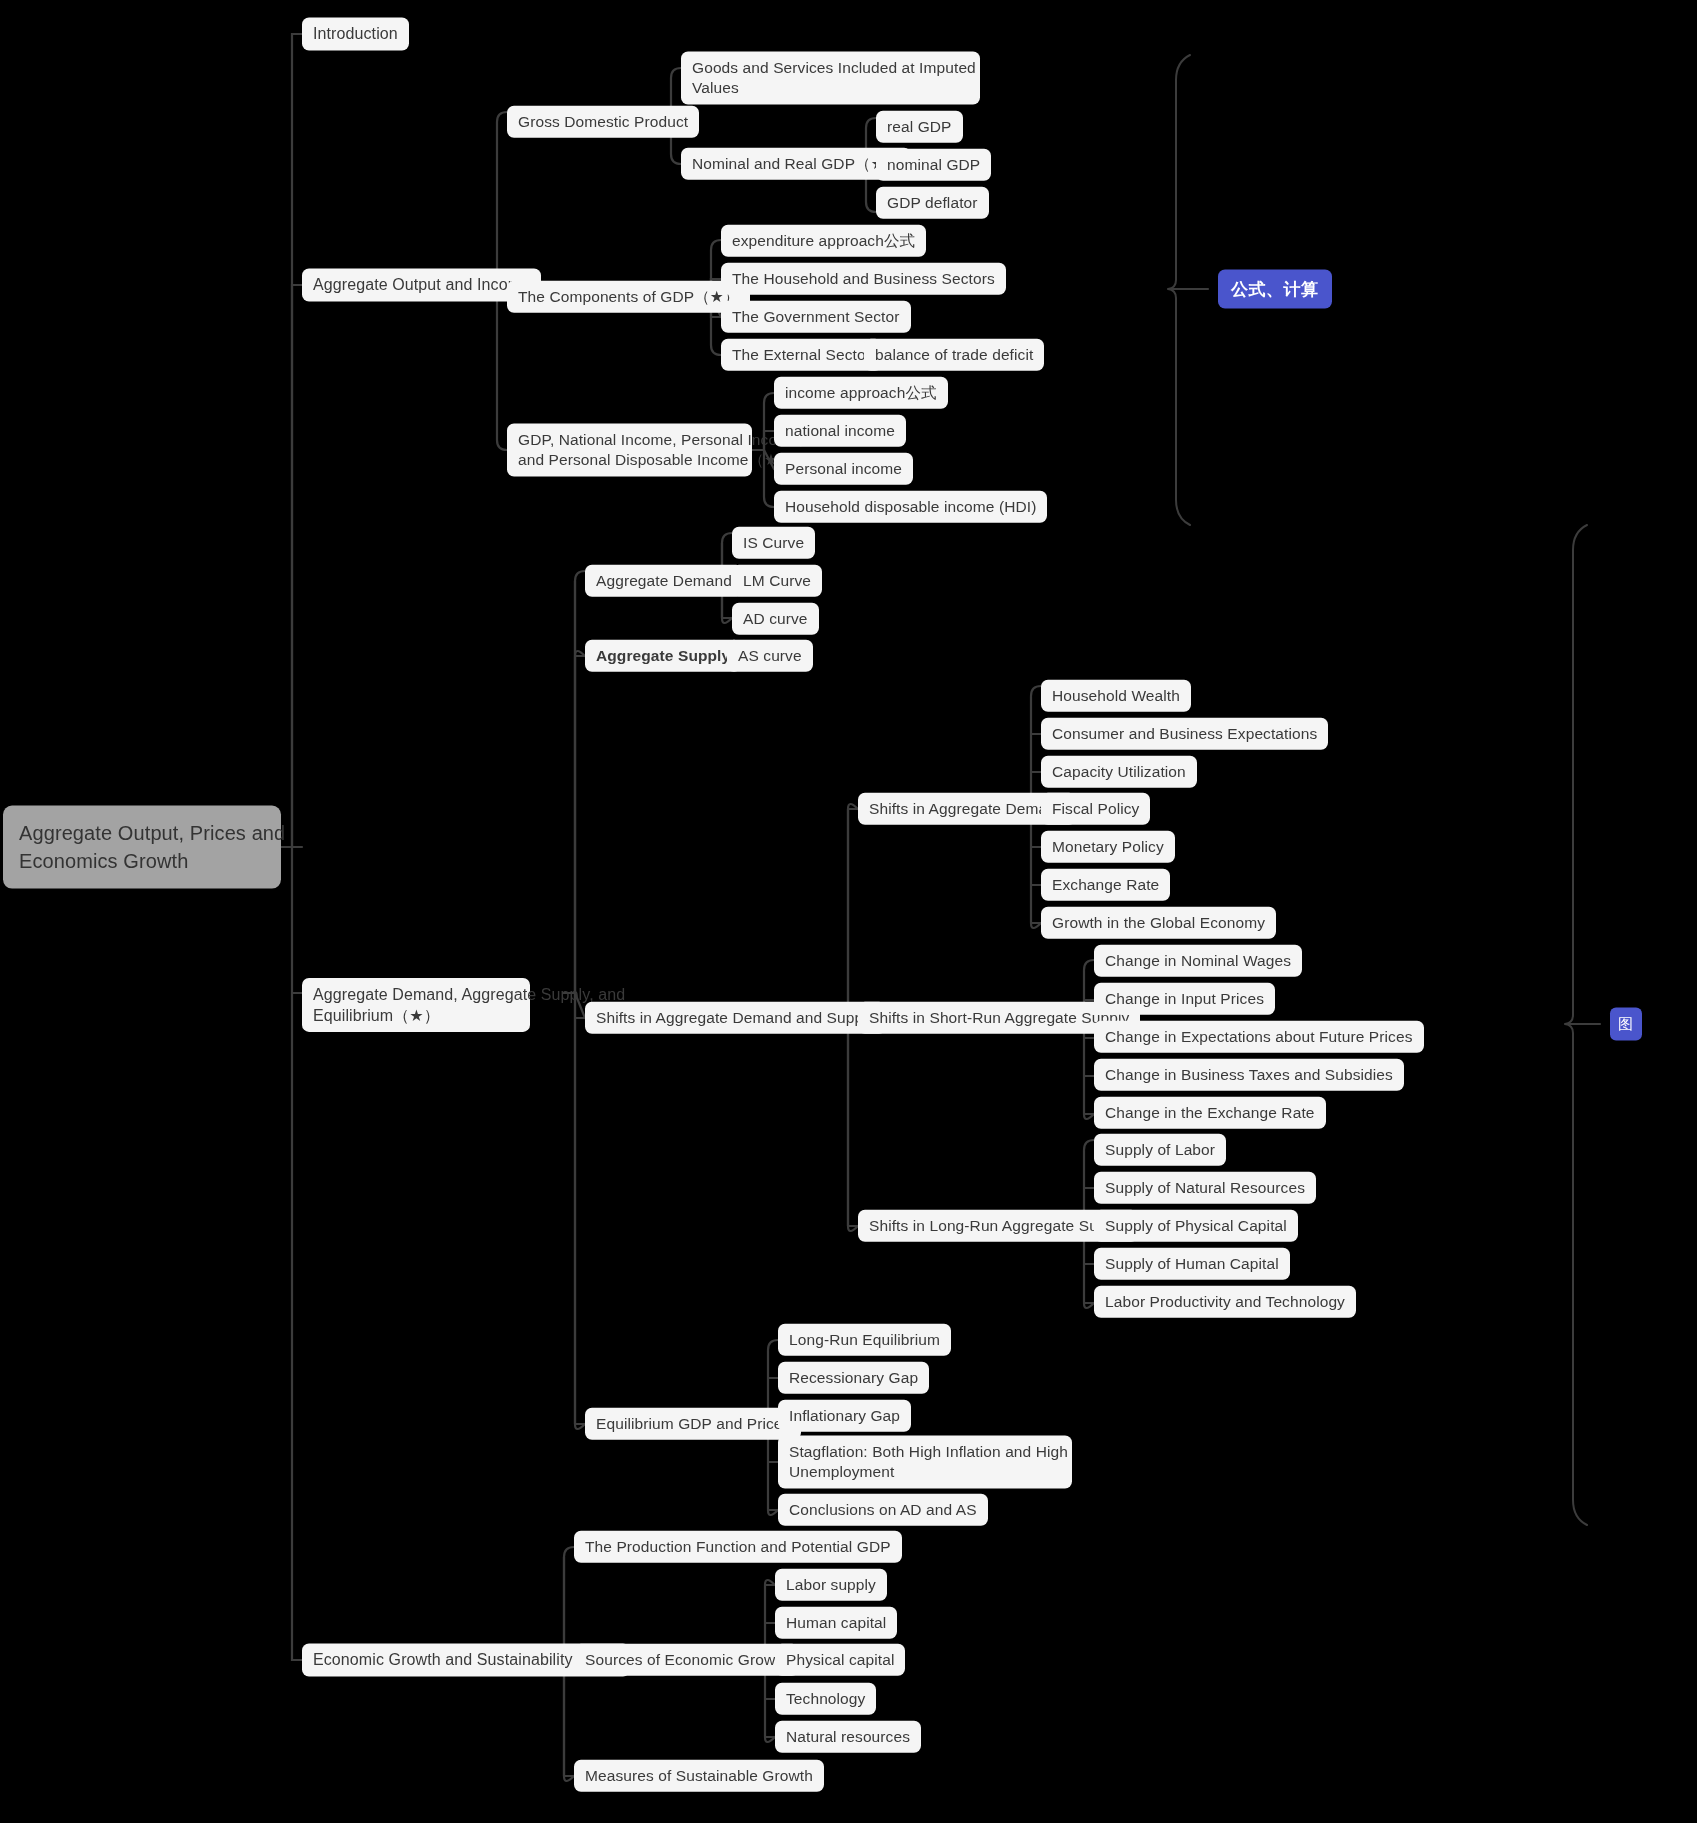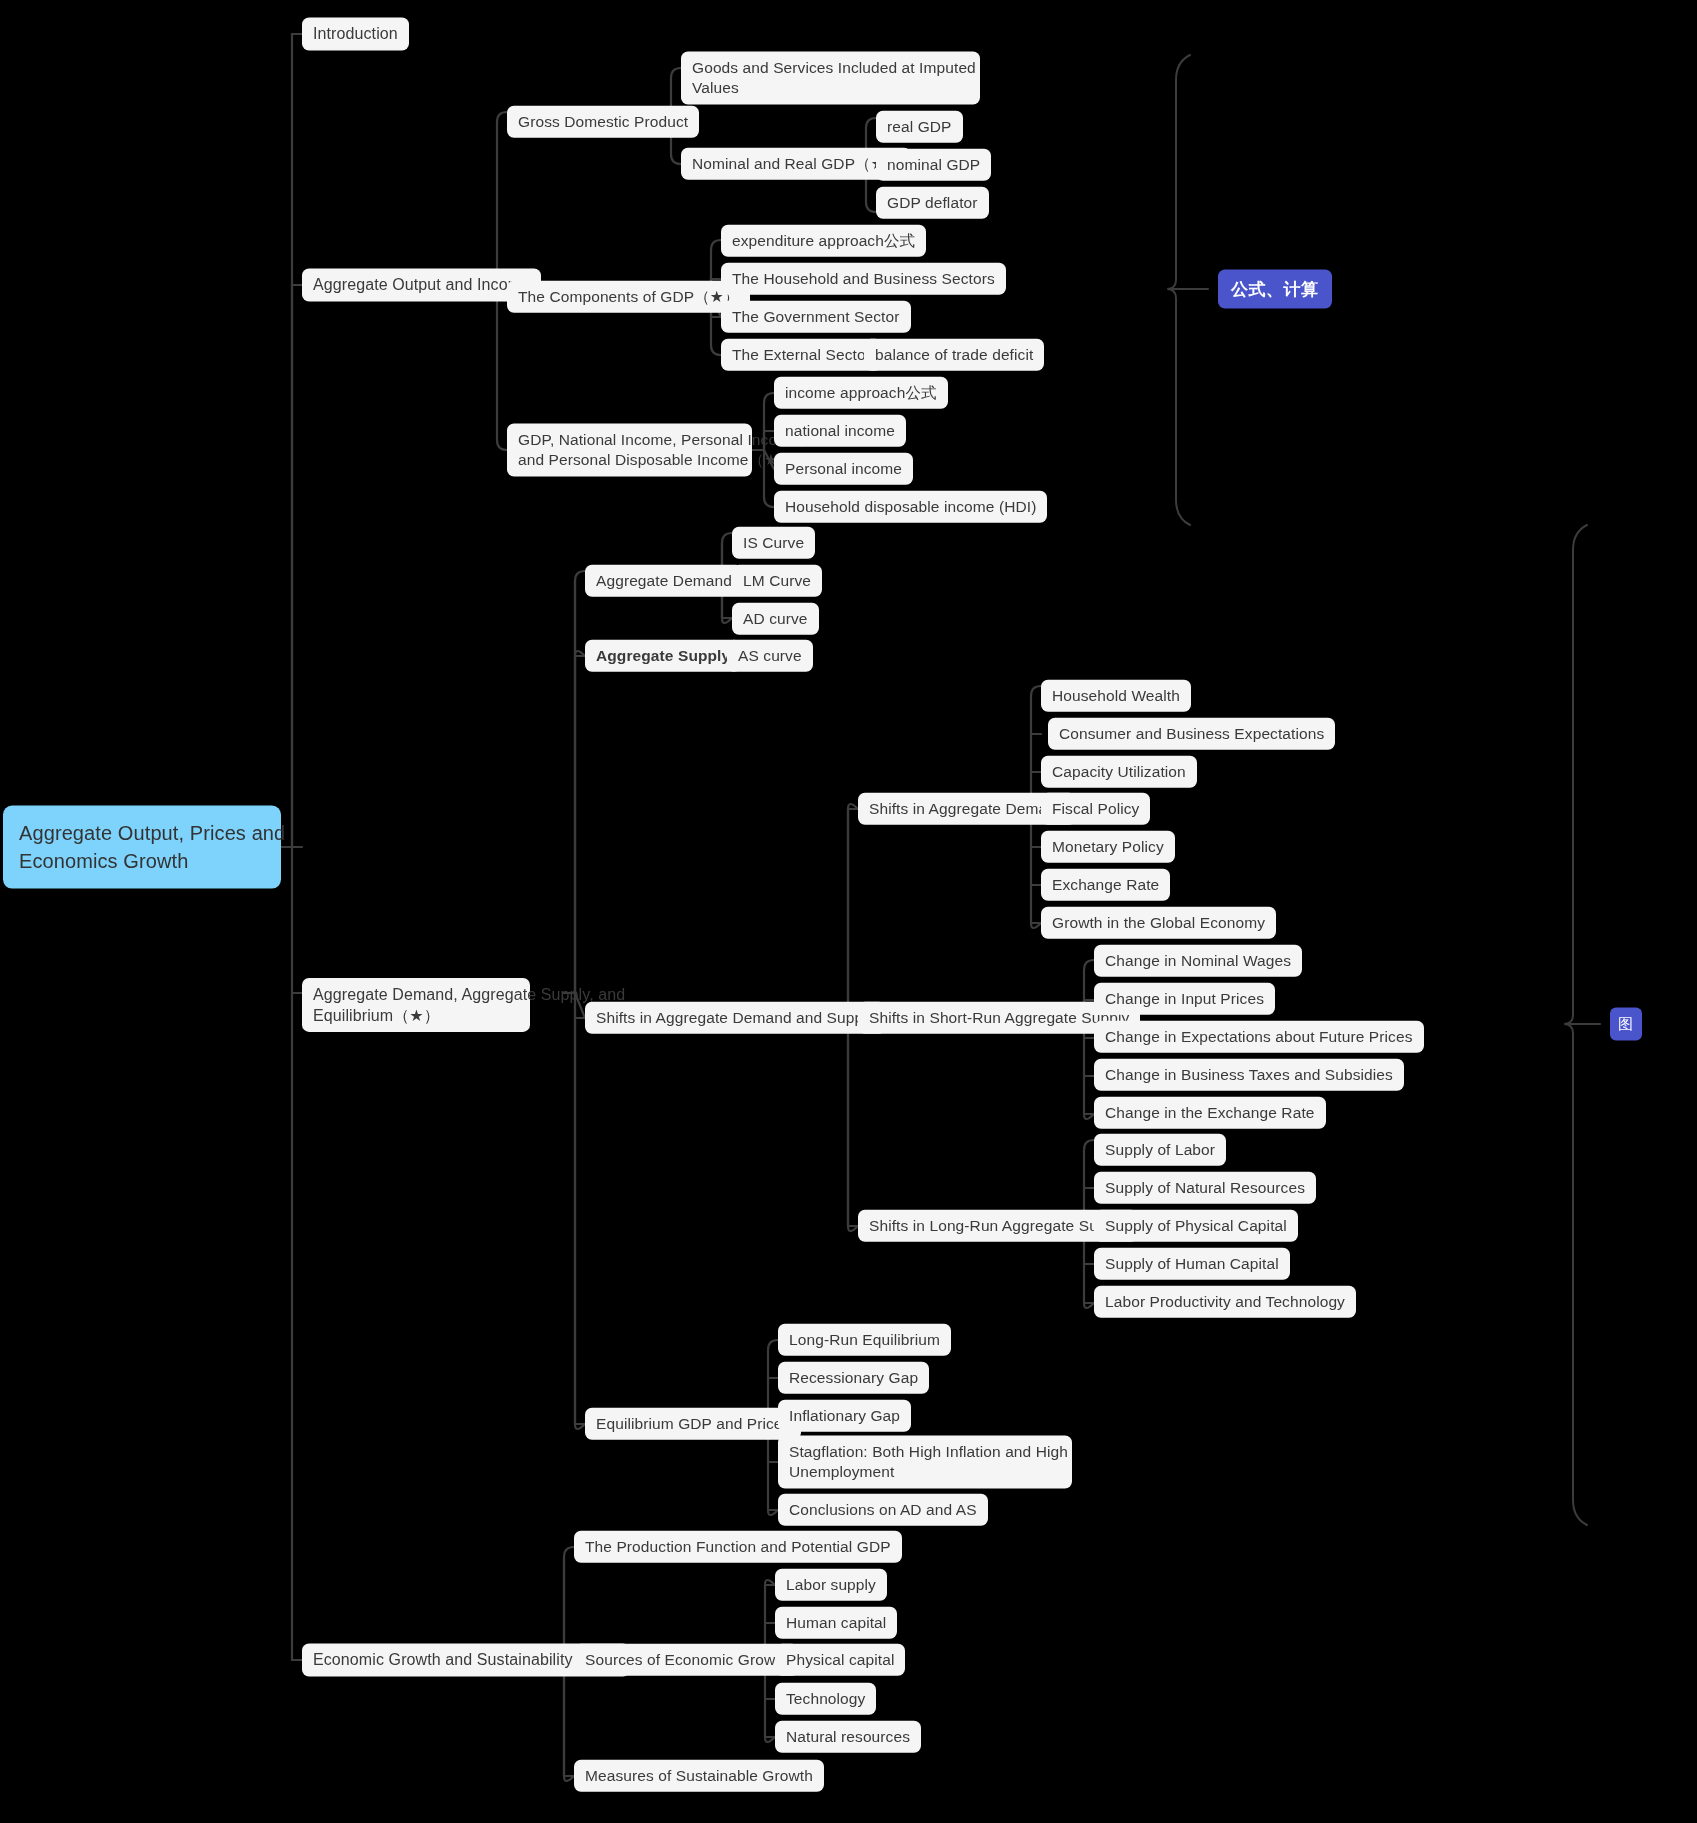--- a/index.html
+++ b/index.html
@@ -32,21 +32,21 @@
     color: #3a3a3a;
     border-radius: 7px;
     padding: 6px 11px;
     font-size: 15.5px;
     line-height: 1.32;
     white-space: pre;
     letter-spacing: 0.1px;
     transform: translateY(-50%);
   }
   .node.root {
-    background: #7dd3fc;
+    background: #a3a3a3;
     color: #333333;
     font-size: 20px;
     padding: 13px 16px;
     border-radius: 9px;
     line-height: 1.42;
   }
   .node.l1 {
     font-size: 16px;
   }
   .badge {
@@ -232,21 +232,21 @@
   <div class="node" style="left:732px; top:543px;">IS Curve</div>
   <div class="node" style="left:732px; top:581px;">LM Curve</div>
   <div class="node" style="left:732px; top:619px;">AD curve</div>
   <div class="node" style="left:585px; top:656px;font-weight:bold;">Aggregate Supply</div>
   <div class="node" style="left:727px; top:656px;">AS curve</div>
 
   <div class="node" style="left:585px; top:1018px;">Shifts in Aggregate Demand and Supply</div>
 
   <div class="node" style="left:858px; top:809px;">Shifts in Aggregate Demand</div>
   <div class="node" style="left:1041px; top:696px;">Household Wealth</div>
-  <div class="node" style="left:1041px; top:734px;margin-left:7px;">Consumer and Business Expectations</div>
+  <div class="node" style="left:1041px; top:734px;">Consumer and Business Expectations</div>
   <div class="node" style="left:1041px; top:772px;">Capacity Utilization</div>
   <div class="node" style="left:1041px; top:809px;">Fiscal Policy</div>
   <div class="node" style="left:1041px; top:847px;">Monetary Policy</div>
   <div class="node" style="left:1041px; top:885px;">Exchange Rate</div>
   <div class="node" style="left:1041px; top:923px;">Growth in the Global Economy</div>
 
   <div class="node" style="left:858px; top:1018px;">Shifts in Short-Run Aggregate Supply</div>
   <div class="node" style="left:1094px; top:961px;">Change in Nominal Wages</div>
   <div class="node" style="left:1094px; top:999px;">Change in Input Prices</div>
   <div class="node" style="left:1094px; top:1037px;">Change in Expectations about Future Prices</div>

